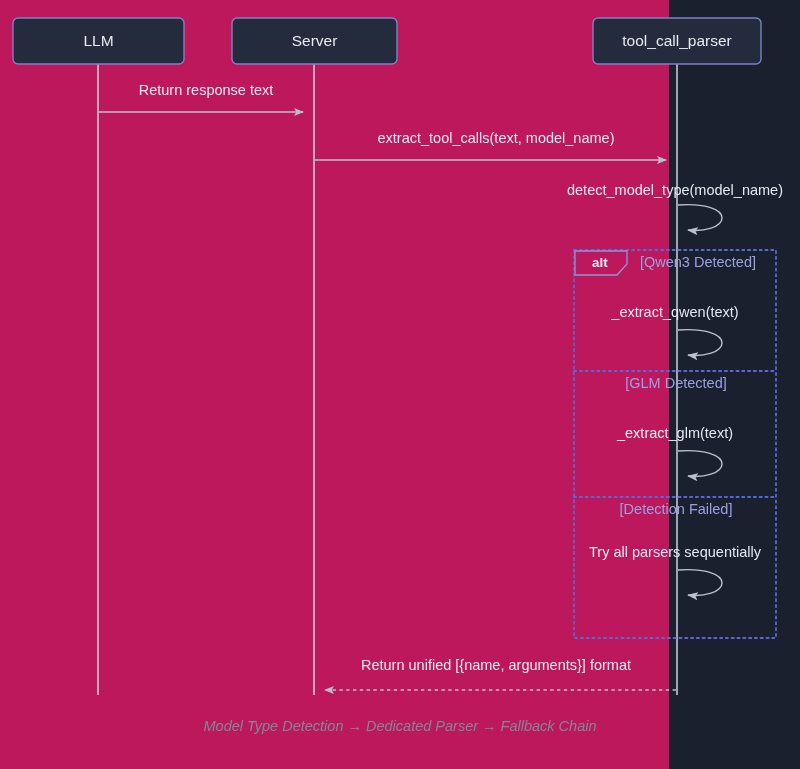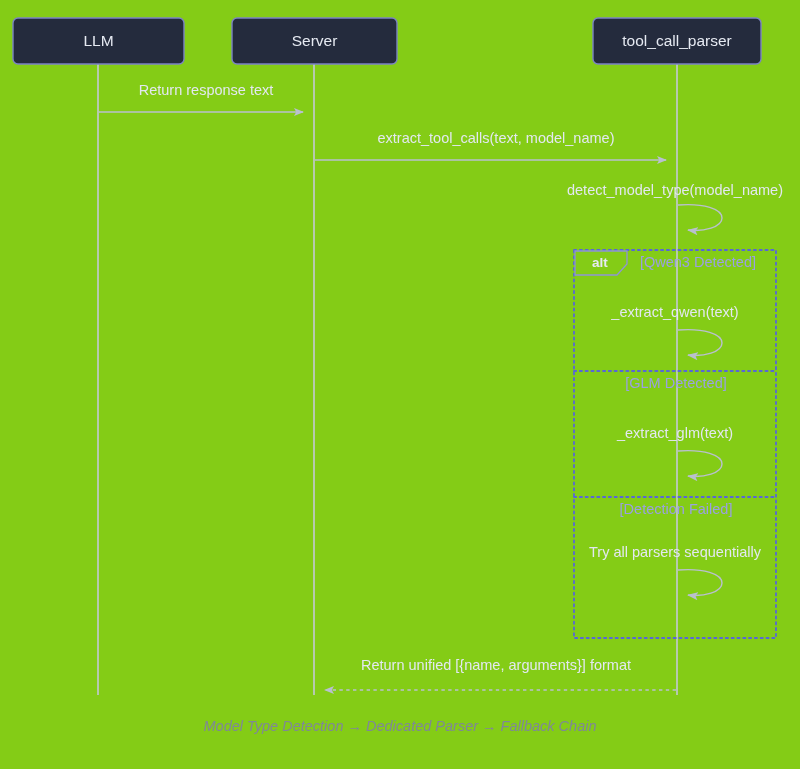--- a/index.html
+++ b/index.html
@@ -10,23 +10,23 @@
   }
   body {
     width: 800px;
     height: 769px;
     overflow: hidden;
     font-family: "Liberation Sans", "DejaVu Sans", sans-serif;
     -webkit-font-smoothing: antialiased;
   }
   #diagram-root {
     position: relative;
-    width: 800px;
+    width: 669px;
     height: 769px;
-    background: #84cc16;
+    background: #be185d;
   }
   svg.seq {
     position: absolute;
     left: 0;
     top: 0;
     width: 800px;
     height: 769px;
     display: block;
   }
   

